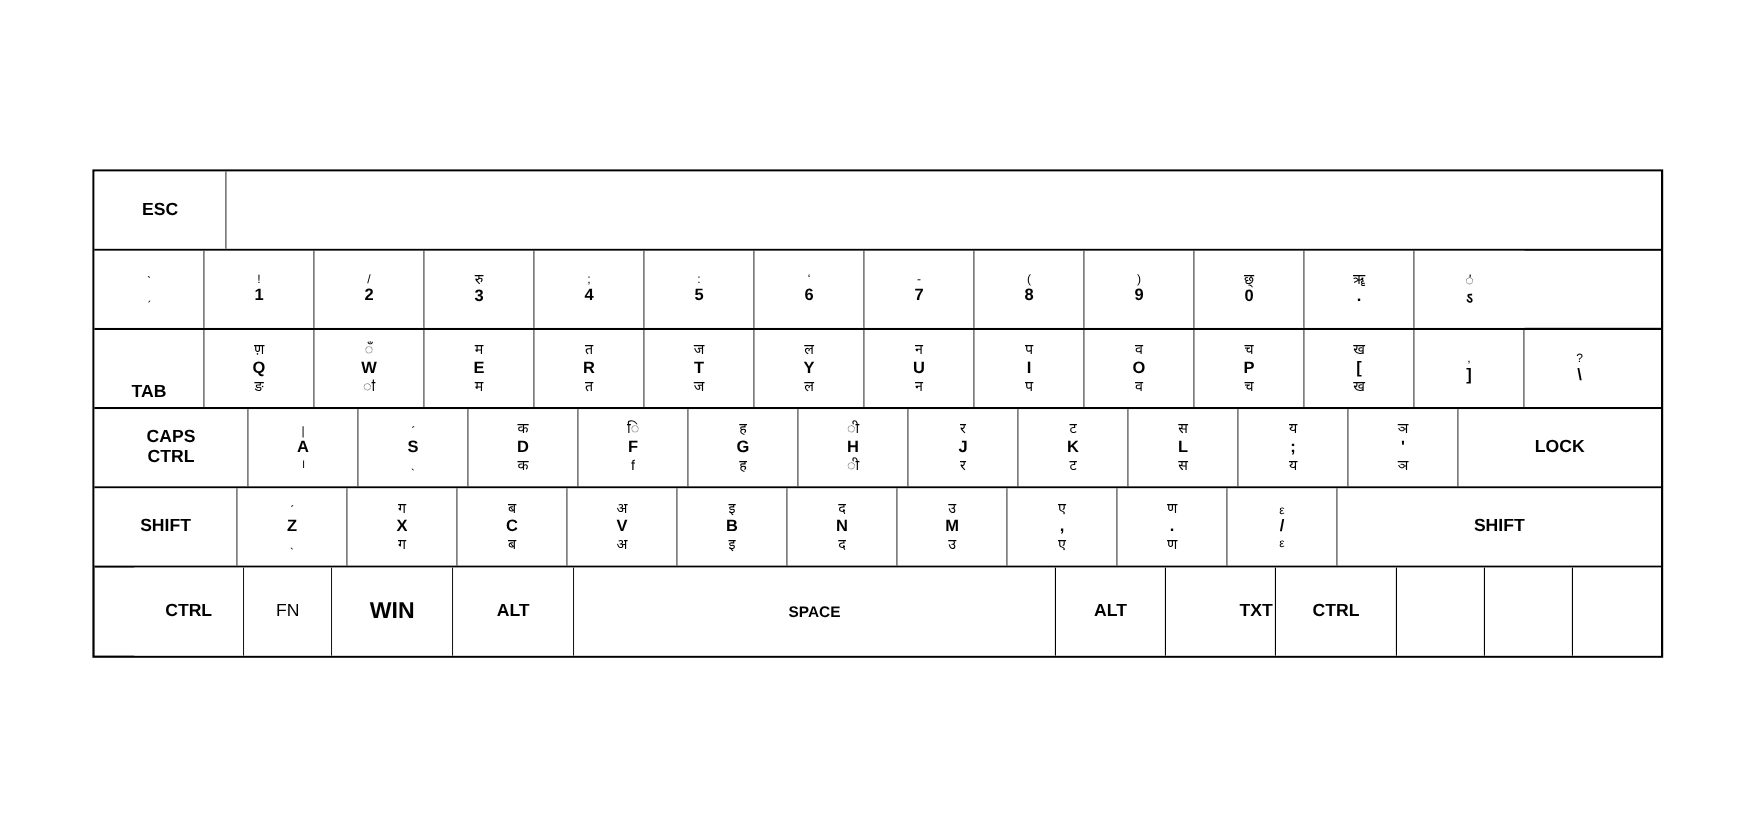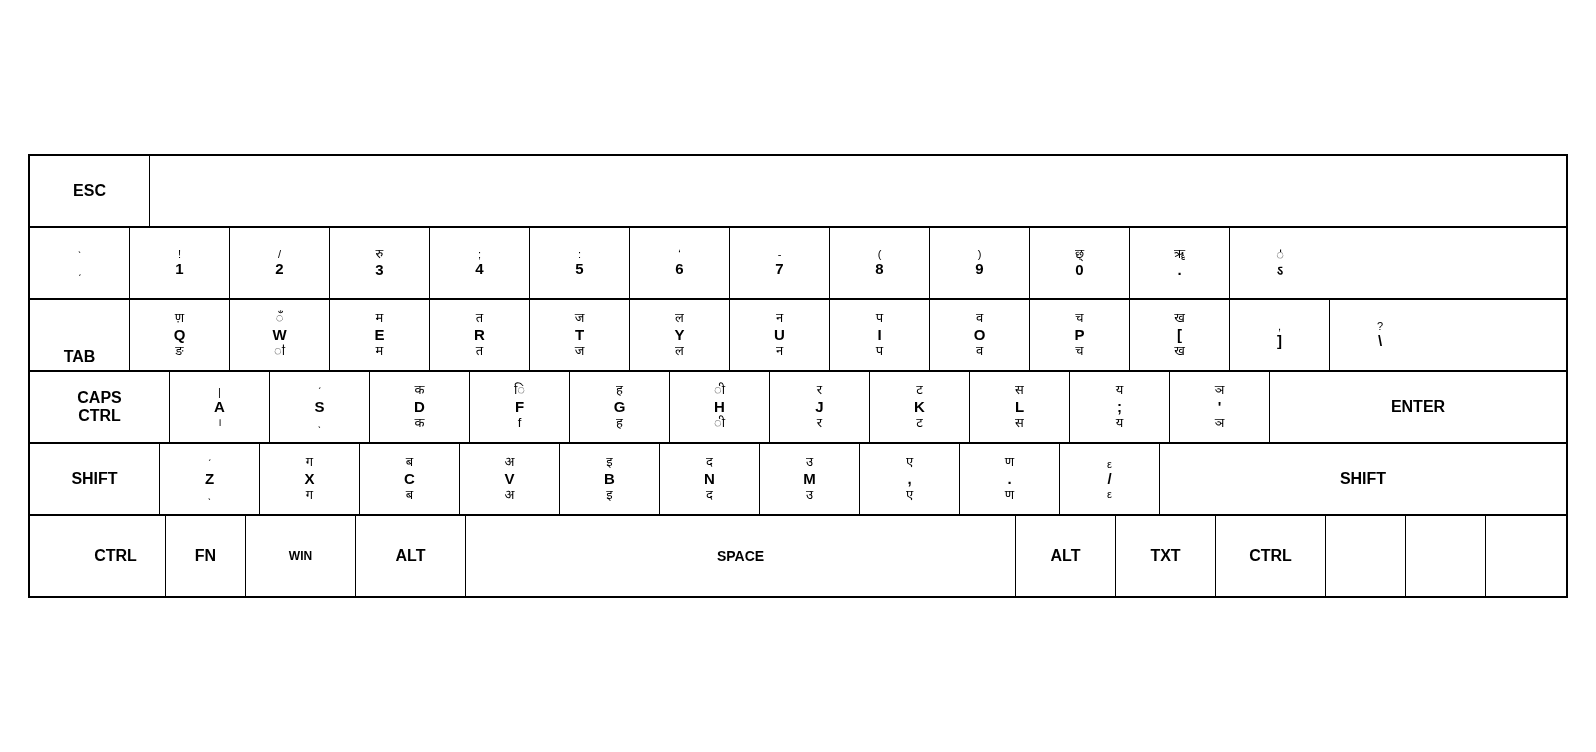--- a/index.html
+++ b/index.html
@@ -7,21 +7,21 @@
       background: #fff;
       font-family: Arial, sans-serif;
       display: flex;
       justify-content: center;
       align-items: center;
       min-height: 100vh;
       padding: 20px;
     }
     .keyboard-container {
       border: 2px solid #000;
-      width: 1540px;
+      width: 1428px;
       background: #fff;
     }
     .kb-row {
       display: flex;
       border-bottom: 2px solid #000;
     }
     .kb-row:last-child {
       border-bottom: none;
       margin-left: 36px;
     }
@@ -80,26 +80,26 @@
     
     .caps-key { width: 140px; font-weight: bold; font-size: 16px; align-items: center; }
     .enter-key { flex: 1; font-weight: bold; font-size: 18px; }
 
     
     .shift-key-left { width: 130px; font-weight: bold; font-size: 18px; }
     .shift-key-right { flex: 1; font-weight: bold; font-size: 18px; }
 
     
     .ctrl-key { width: 100px; font-weight: bold; font-size: 16px; }
-    .fn-key { width: 80px; font-weight: bold; font-size: 16px; }
-    .win-key { width: 110px; font-weight: bold; font-size: 12px; }
+    .fn-key { width: 80px; font-weight: normal; font-size: 16px; }
+    .win-key { width: 110px; font-weight: bold; font-size: 21px; }
     .alt-key { width: 110px; font-weight: bold; font-size: 16px; }
     .space-key { flex: 1; font-weight: bold; font-size: 14px; }
     .alt2-key { width: 100px; font-weight: bold; font-size: 16px; }
-    .txt-key { width: 100px; font-weight: bold; font-size: 16px; }
+    .txt-key { width: 100px; font-weight: bold; font-size: 16px; align-items: flex-end; }
     .ctrl2-key { width: 110px; font-weight: bold; font-size: 16px; }
     .empty-key { width: 80px; }
     .empty-key2 { width: 80px; }
     .empty-key3 { width: 80px; }
 
     .kb-row.ctrl-row .kb-key {
       min-height: 80px;
     }
     .kb-row {
       border-bottom: 2px solid #000;
@@ -320,21 +320,21 @@
       <span class="main-char">;</span>
       <span class="bottom-char devanagari">य</span>
     </div>
 
     <div class="kb-key letter-key">
       <span class="top-char devanagari">ञ</span>
       <span class="main-char">'</span>
       <span class="bottom-char devanagari">ञ</span>
     </div>
     <div class="kb-key enter-key special">
-      <span>ENTER</span>
+      <span>LOCK</span>
     </div>
   </div>
 
   <div class="kb-row">
     <div class="kb-key shift-key-left special">
       <span>SHIFT</span>
     </div>
 
     <div class="kb-key letter-key">
       <span class="top-char">ˊ</span>

